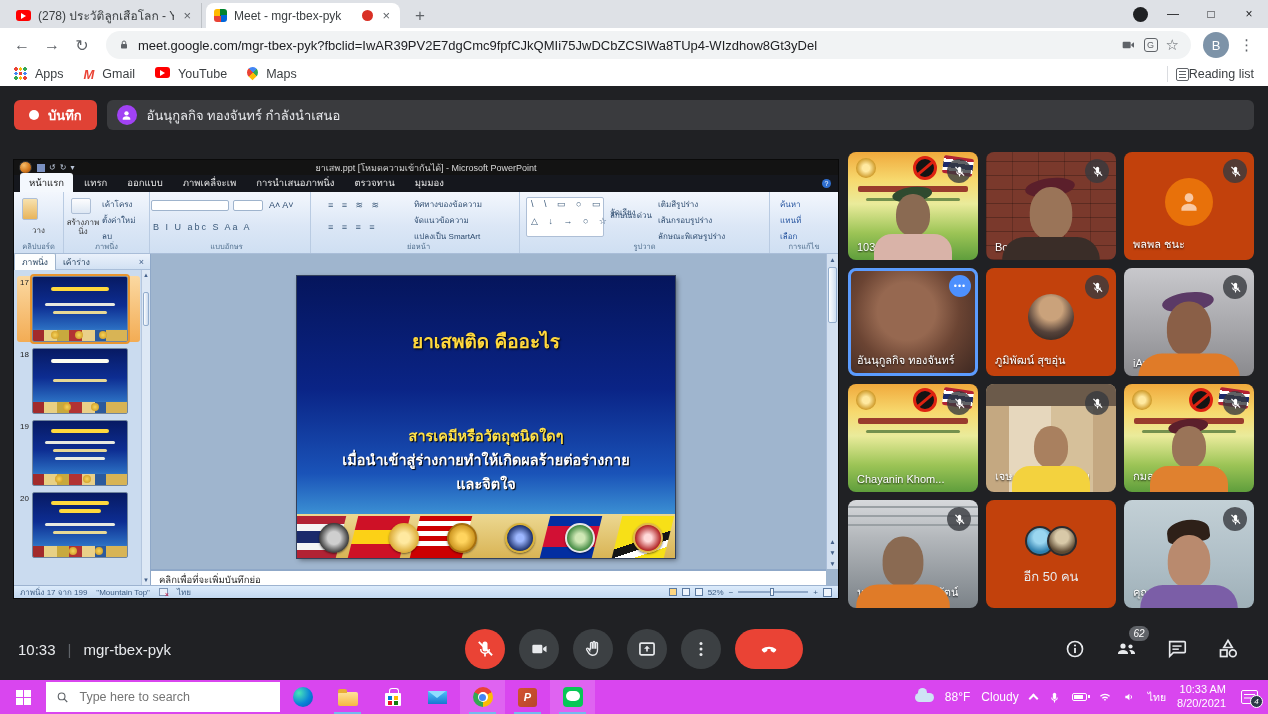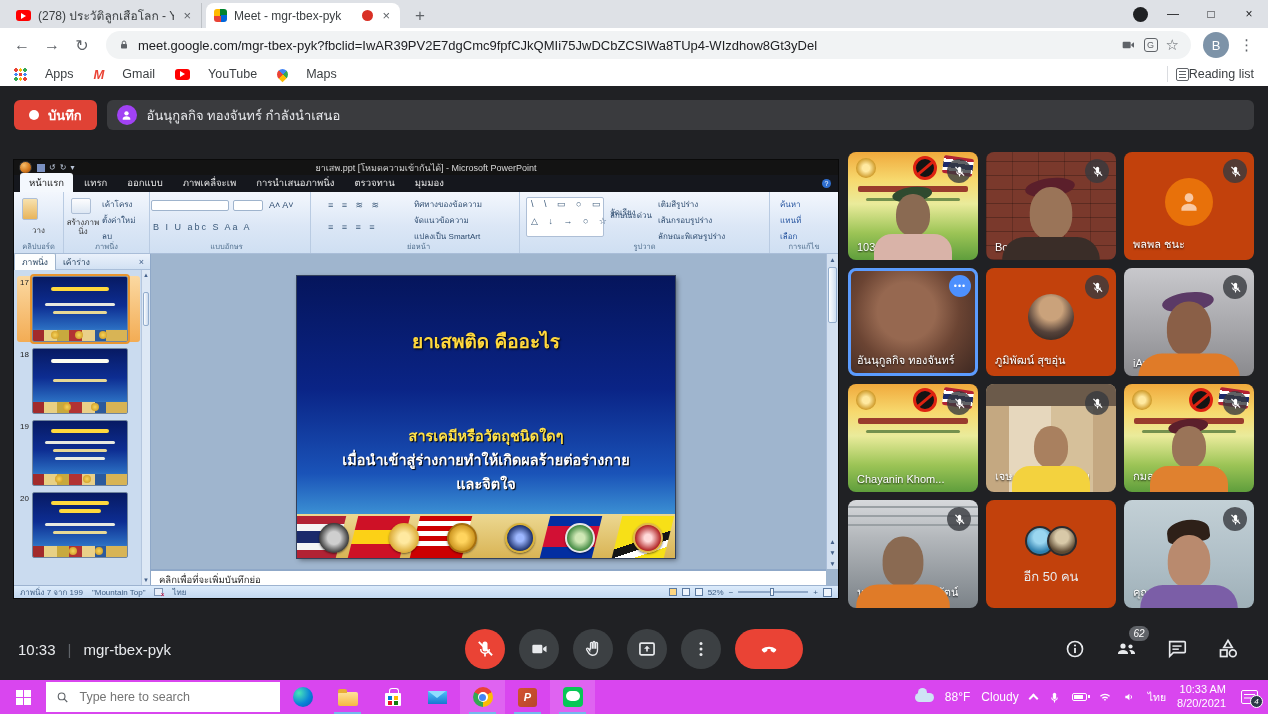--- a/index.html
+++ b/index.html
@@ -24,21 +24,21 @@
 
   .toolbar{position:absolute;top:28px;left:0;right:0;height:34px;background:#fff;display:flex;align-items:center;padding:0 10px;gap:6px;}
   .navic{font-size:16px;color:#5f6368;width:24px;text-align:center;}
   .addressbar{flex:1;height:28px;border-radius:14px;background:#f1f3f4;display:flex;align-items:center;gap:8px;padding:0 12px;margin:0 6px;min-width:0;}
   .addressbar .url{flex:1;font-size:13px;color:#202124;white-space:nowrap;overflow:hidden;}
   .omni{color:#5f6368;flex:none;display:flex;align-items:center;}
   .avatarB{width:26px;height:26px;border-radius:50%;background:#7d93a8;color:#fff;font-size:13px;display:flex;align-items:center;justify-content:center;}
   .menudots{font-size:15px;color:#5f6368;padding:0 4px;}
 
   .bookmarks{position:absolute;top:62px;left:0;right:0;height:24px;background:#fff;display:flex;align-items:center;gap:20px;padding:0 14px;font-size:12.5px;color:#3c4043;}
-  .bm{display:flex;align-items:center;gap:18px;}
+  .bm{display:flex;gap:8px;}
   .bm-apps{width:13px;height:13px;background:
     radial-gradient(circle 1.6px at 2px 2px,#ea4335 99%,transparent),radial-gradient(circle 1.6px at 6.5px 2px,#fbbc05 99%,transparent),radial-gradient(circle 1.6px at 11px 2px,#34a853 99%,transparent),
     radial-gradient(circle 1.6px at 2px 6.5px,#4285f4 99%,transparent),radial-gradient(circle 1.6px at 6.5px 6.5px,#ea4335 99%,transparent),radial-gradient(circle 1.6px at 11px 6.5px,#4285f4 99%,transparent),
     radial-gradient(circle 1.6px at 2px 11px,#34a853 99%,transparent),radial-gradient(circle 1.6px at 6.5px 11px,#fbbc05 99%,transparent),radial-gradient(circle 1.6px at 11px 11px,#ea4335 99%,transparent);}
   .bm-gmail{color:#ea4335;font-weight:bold;font-size:13px;}
   .bm-maps{width:11px;height:11px;background:conic-gradient(#4285f4 0 25%,#34a853 0 50%,#fbbc05 0 75%,#ea4335 0);border-radius:50% 50% 50% 0;transform:rotate(-45deg);}
   .readinglist{margin-left:auto;display:flex;align-items:center;}
   .rl-div{width:1px;height:16px;background:#dadce0;margin-right:8px;}
   .rl-ic{width:13px;height:13px;border:1.5px solid #5f6368;border-radius:2px;position:relative;}
   .rl-ic::after{content:"";position:absolute;left:2px;top:2px;right:2px;height:1.5px;background:#5f6368;box-shadow:0 3px 0 #5f6368,0 6px 0 #5f6368;}
@@ -533,21 +533,21 @@
               <div class="vs-btn">▲</div>
               <div class="vs-btn">▼</div>
               <div class="vs-btn">▼</div>
             </div>
           </div>
           <div class="notes">คลิกเพื่อที่จะเพิ่มบันทึกย่อ</div>
         </div>
       </div>
 
       <div class="ppt-status">
-        <span>ภาพนิ่ง 7 จาก 199</span>
+        <span>ภาพนิ่ง 17 จาก 199</span>
         <span>"Mountain Top"</span>
         <i class="spell"></i>
         <span>ไทย</span>
         <span class="st-right">
           <i class="viewsq on"></i>
           <i class="viewsq"></i>
           <i class="viewsq"></i>
           <span>52%</span>
           <span>−</span>
           <span class="zslider">

